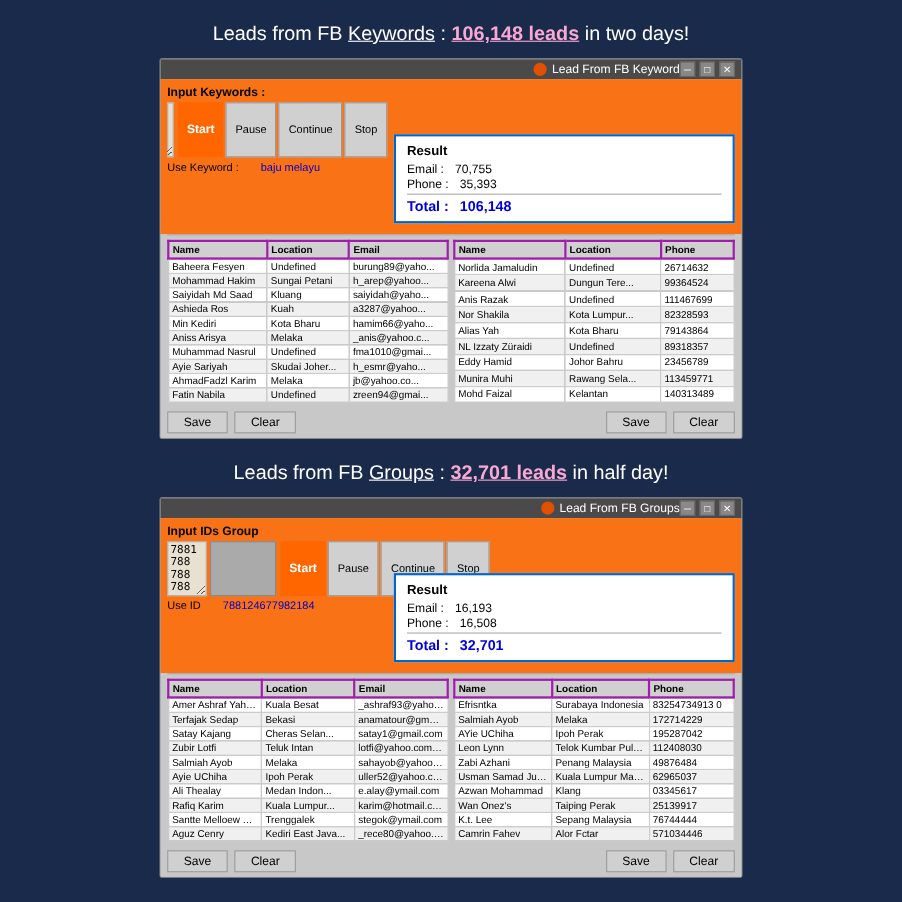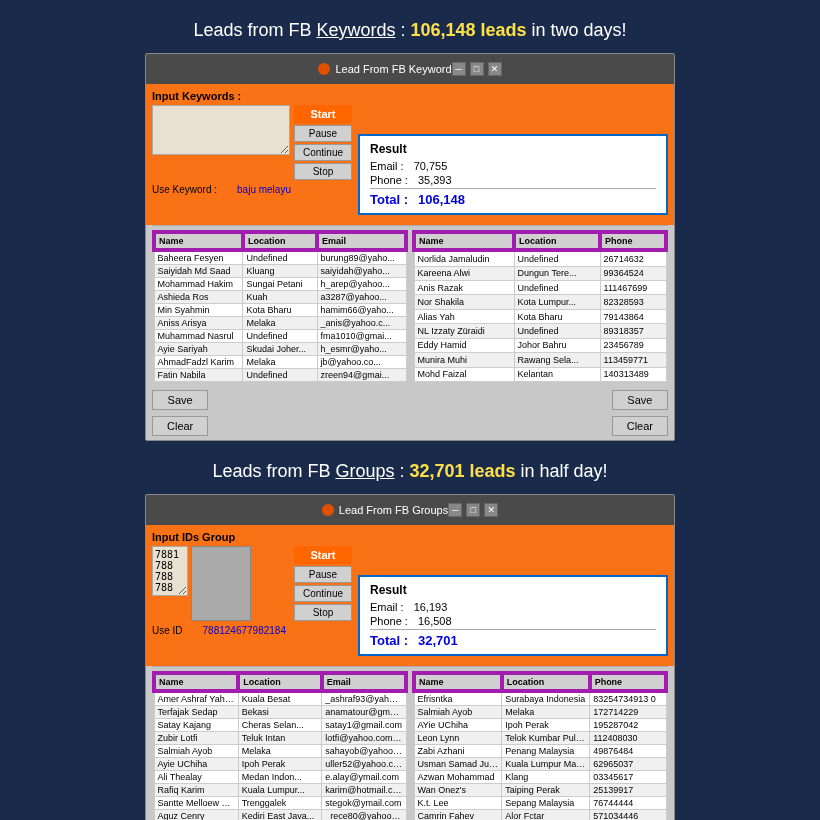--- a/index.html
+++ b/index.html
@@ -28,38 +28,39 @@
       font-size: 18px;
       margin-bottom: 12px;
       text-align: center;
     }
 
     .headline .underline {
       text-decoration: underline;
     }
 
     .headline .bold-orange {
-      color: #fde047;
+      color: #f9a8d4;
       font-weight: bold;
+      text-decoration: underline;
     }
 
     .app-window {
       width: 530px;
       background: #c8c8c8;
       border: 1px solid #888;
       border-radius: 2px;
     }
 
     .title-bar {
       background: #4a4a4a;
       display: flex;
       align-items: center;
-      justify-content: center;
+      justify-content: flex-end;
       padding: 3px 6px;
-      height: 30px;
+      height: 18px;
     }
 
     .title-bar-left {
       display: flex;
       align-items: center;
       gap: 5px;
     }
 
     .title-bar-icon {
       width: 12px;
@@ -125,21 +126,21 @@
       flex: 1;
       height: 50px;
       background: #e8e0d0;
       border: 1px solid #aaa;
       padding: 2px;
       font-size: 10px;
     }
 
     .btn-group {
       display: flex;
-      flex-direction: column;
+      flex-direction: row;
       gap: 2px;
     }
 
     .btn-start {
       background: #ff6600;
       color: white;
       border: none;
       padding: 3px 8px;
       font-size: 11px;
       cursor: pointer;
@@ -206,21 +207,21 @@
     }
 
     .data-table {
       flex: 1;
       font-size: 9px;
       border-collapse: collapse;
     }
 
     .data-table th {
       background: #d0d0d0;
-      border: 4px solid #a21caf;
+      border: 2px solid #a21caf;
       padding: 2px 3px;
       font-size: 9px;
       font-weight: bold;
       text-align: left;
     }
 
     .data-table td {
       border: 1px solid #ccc;
       padding: 1px 3px;
       font-size: 9px;
@@ -256,21 +257,20 @@
     .bottom-row {
       display: flex;
       justify-content: space-between;
       padding: 4px 6px;
       background: #c8c8c8;
     }
 
     .bottom-btn-group {
       display: flex;
       gap: 6px;
-      flex-direction: column;
     }
   </style>
 </head>
 <body>
 
 <div class="section">
   <div class="headline">
     <span>Leads from FB </span><span class="underline">Keywords</span><span> : </span><span class="bold-orange">106,148 leads</span><span> in two days!</span>
   </div>
 
@@ -334,36 +334,36 @@
               <th>Email</th>
             </tr>
           </thead>
           <tbody id="table1-body-kw">
           <tr>
                 <td>Baheera Fesyen</td>
                 <td>Undefined</td>
                 <td>burung89@yaho...</td>
               </tr>
               <tr>
+                <td>Mohammad Hakim</td>
+                <td>Sungai Petani</td>
+                <td>h_arep@yahoo...</td>
+              </tr>
+              <tr>
                 <td>Saiyidah Md Saad</td>
                 <td>Kluang</td>
                 <td>saiyidah@yaho...</td>
               </tr>
               <tr>
-                <td>Mohammad Hakim</td>
-                <td>Sungai Petani</td>
-                <td>h_arep@yahoo...</td>
-              </tr>
-              <tr>
                 <td>Ashieda Ros</td>
                 <td>Kuah</td>
                 <td>a3287@yahoo...</td>
               </tr>
               <tr>
-                <td>Min Syahmin</td>
+                <td>Min Kediri</td>
                 <td>Kota Bharu</td>
                 <td>hamim66@yaho...</td>
               </tr>
               <tr>
                 <td>Aniss Arisya</td>
                 <td>Melaka</td>
                 <td>_anis@yahoo.c...</td>
               </tr>
               <tr>
                 <td>Muhammad Nasrul</td>

